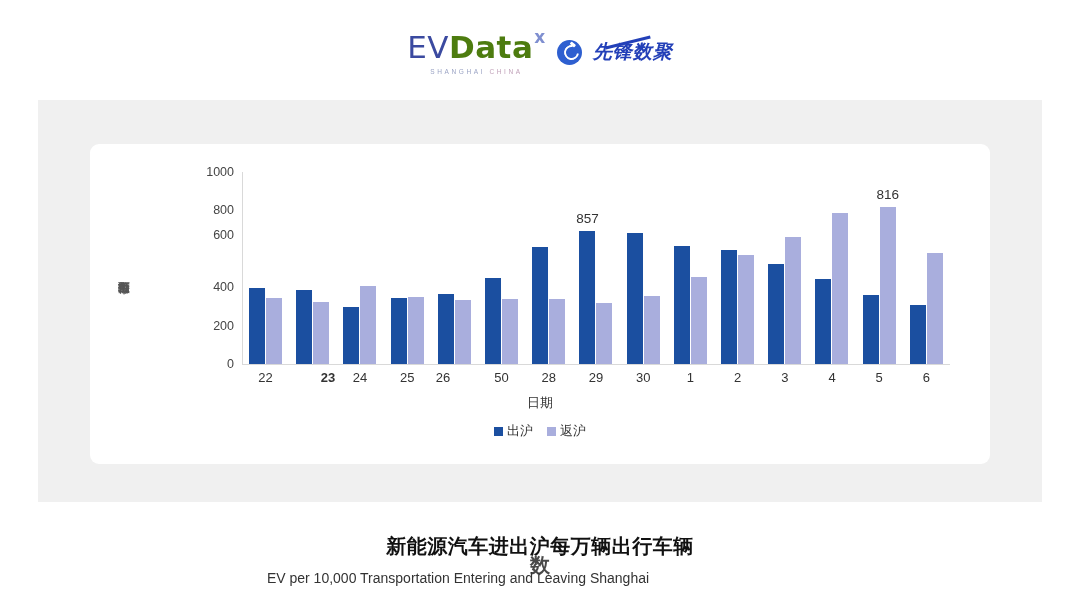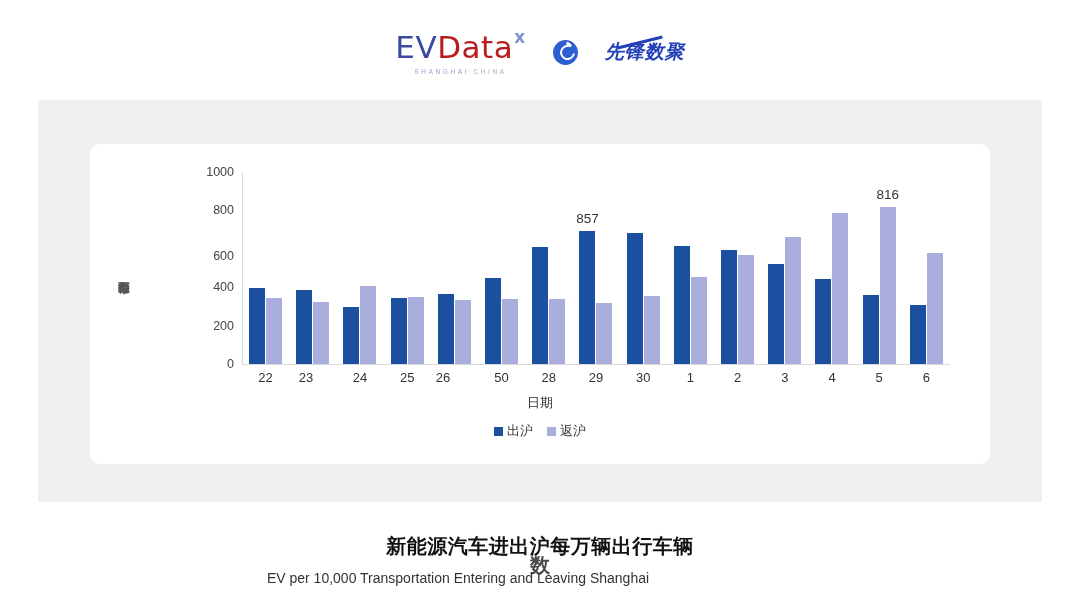--- a/index.html
+++ b/index.html
@@ -6,29 +6,29 @@
   body{
     width:1080px;height:608px;
     background:#ffffff;
     font-family:"Liberation Sans", sans-serif;
     overflow:hidden;
     position:relative;
   }
   
   .logo-bar{
     position:absolute;left:0;top:22px;width:1080px;height:60px;
-    display:flex;align-items:center;justify-content:center;gap:27px;
+    display:flex;align-items:center;justify-content:center;gap:11px;
   }
   .logo-evdata{display:flex;flex-direction:column;align-items:center;}
   .logo-evdata .main{
     display:flex;align-items:flex-start;font-size:31px;letter-spacing:.5px;
     color:#2b3a8f;font-family:"DejaVu Sans", sans-serif;font-weight:400;
   }
   .logo-evdata .main .ev{color:#3b4aa0;font-weight:500;}
-  .logo-evdata .main .dat{color:#b91c1c;font-weight:400;}
+  .logo-evdata .main .dat{color:#4d7c0f;font-weight:700;}
   .logo-evdata .main .x{
     font-size:17px;color:#7f8fd0;margin-left:1px;margin-top:-2px;font-weight:700;
   }
   .logo-evdata .sub{
     font-size:6.5px;letter-spacing:2.6px;color:#9aa3c4;margin-top:3px;
   }
   .logo-evdata .sub .cn{color:#c0a0b8;}
   .logo-gauss{display:flex;align-items:center;gap:7px;}
   .gauss-mark{
     width:25px;height:25px;border-radius:50%;
@@ -154,21 +154,21 @@
 </div>
 
 <div class="panel">
   <div class="card">
     <div class="chart" id="chart">
       <div class="ylabel">每万辆出行车辆数</div>
       <div class="ytick-wrap" id="yticks">
           <div class="ytick" style="top: 220px;">0</div>
           <div class="ytick" style="top: 181.6px;">200</div>
           <div class="ytick" style="top: 143.2px;">400</div>
-          <div class="ytick" style="top: 112px;">600</div>
+          <div class="ytick" style="top: 91px;">600</div>
           <div class="ytick" style="top: 66.4px;">800</div>
           <div class="ytick" style="top: 28px; text-align: right;">1000</div>
         </div>
       <div class="axis-y"></div>
       <div class="axis-x"></div>
       <div class="plot" id="plot">
           <div class="group" style="left: 0px; width: 47.2px; height: 192px;">
             <div class="bar s0" style="height: 75.84px; background: rgb(27, 79, 160);"></div>
             <div class="bar s1" style="height: 66.24px; background: rgb(169, 174, 221);"></div>
           </div>
@@ -224,21 +224,21 @@
             <div class="bar s0" style="height: 69.504px; background: rgb(27, 79, 160);"></div>
             <div class="bar s1" style="height: 156.672px; background: rgb(169, 174, 221);"></div>
           </div>
           <div class="group" style="left: 660.8px; width: 47.2px; height: 192px;">
             <div class="bar s0" style="height: 59.136px; background: rgb(27, 79, 160);"></div>
             <div class="bar s1" style="height: 110.976px; background: rgb(169, 174, 221);"></div>
           </div>
         </div>
       <div id="xticks">
           <div class="xtick" style="left: 175.6px;">22</div>
-          <div class="xtick" style="left: 216px;">23</div>
+          <div class="xtick" style="left: 238px; font-weight: bold;">23</div>
           <div class="xtick" style="left: 270px;">24</div>
           <div class="xtick" style="left: 317.2px;">25</div>
           <div class="xtick" style="left: 353px;">26</div>
           <div class="xtick" style="left: 411.6px;">50</div>
           <div class="xtick" style="left: 458.8px;">28</div>
           <div class="xtick" style="left: 506px;">29</div>
           <div class="xtick" style="left: 553.2px;">30</div>
           <div class="xtick" style="left: 600.4px;">1</div>
           <div class="xtick" style="left: 647.6px;">2</div>
           <div class="xtick" style="left: 694.8px;">3</div>

